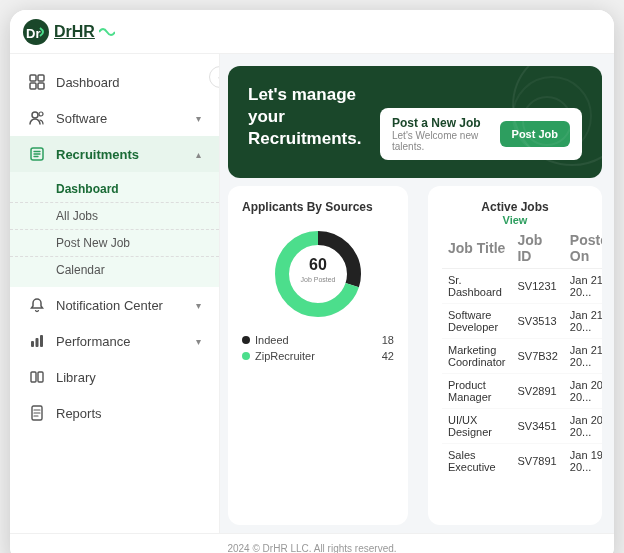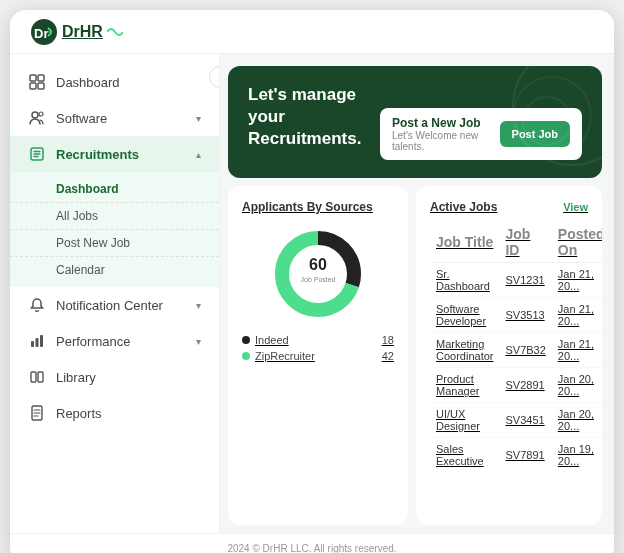--- a/index.html
+++ b/index.html
@@ -21,21 +21,21 @@
       display: flex;
       flex-direction: column;
       box-shadow: 0 4px 24px rgba(0,0,0,0.18);
       position: relative;
     }
     .top-bar {
       background: #fff;
       height: 44px;
       display: flex;
       align-items: center;
-      padding: 0 20px;
+      padding: 0 12px;
       border-bottom: 1px solid #f0f0f0;
       flex-shrink: 0;
     }
     .logo-area {
       display: flex;
       align-items: center;
       gap: 4px;
     }
     .logo-text {
       font-size: 16px;
@@ -197,24 +197,23 @@
       border-radius: 6px;
       padding: 7px 12px;
       font-size: 11px;
       font-weight: 600;
       cursor: pointer;
       white-space: nowrap;
     }
     
     .bottom-panels {
       display: flex;
-      gap: 8px;
+      gap: 20px;
       padding: 0 12px 8px 8px;
       flex: 1;
-      text-decoration: underline;
     }
     
     .chart-panel {
       background: #fff;
       border-radius: 12px;
       padding: 14px;
       width: 180px;
       flex-shrink: 0;
     }
     .chart-panel h4 {
@@ -253,23 +252,24 @@
     
     .jobs-panel {
       background: #fff;
       border-radius: 12px;
       padding: 14px;
       flex: 1;
       overflow: hidden;
     }
     .jobs-panel-header {
       display: flex;
-      justify-content: space-between;
-      align-items: center;
-      margin-bottom: 8px;
+      justify-content: flex-start;
+      align-items: center;
+      margin-bottom: 2px;
+      flex-direction: column;
     }
     .jobs-panel-header h4 {
       font-size: 12px;
       font-weight: 700;
       color: #333;
     }
     .view-link {
       font-size: 11px;
       color: #2d9e5f;
       cursor: pointer;

